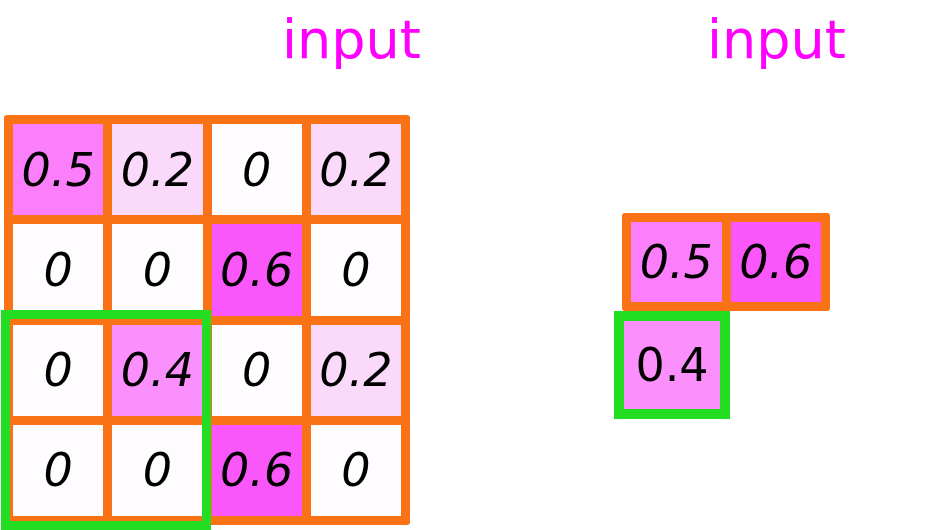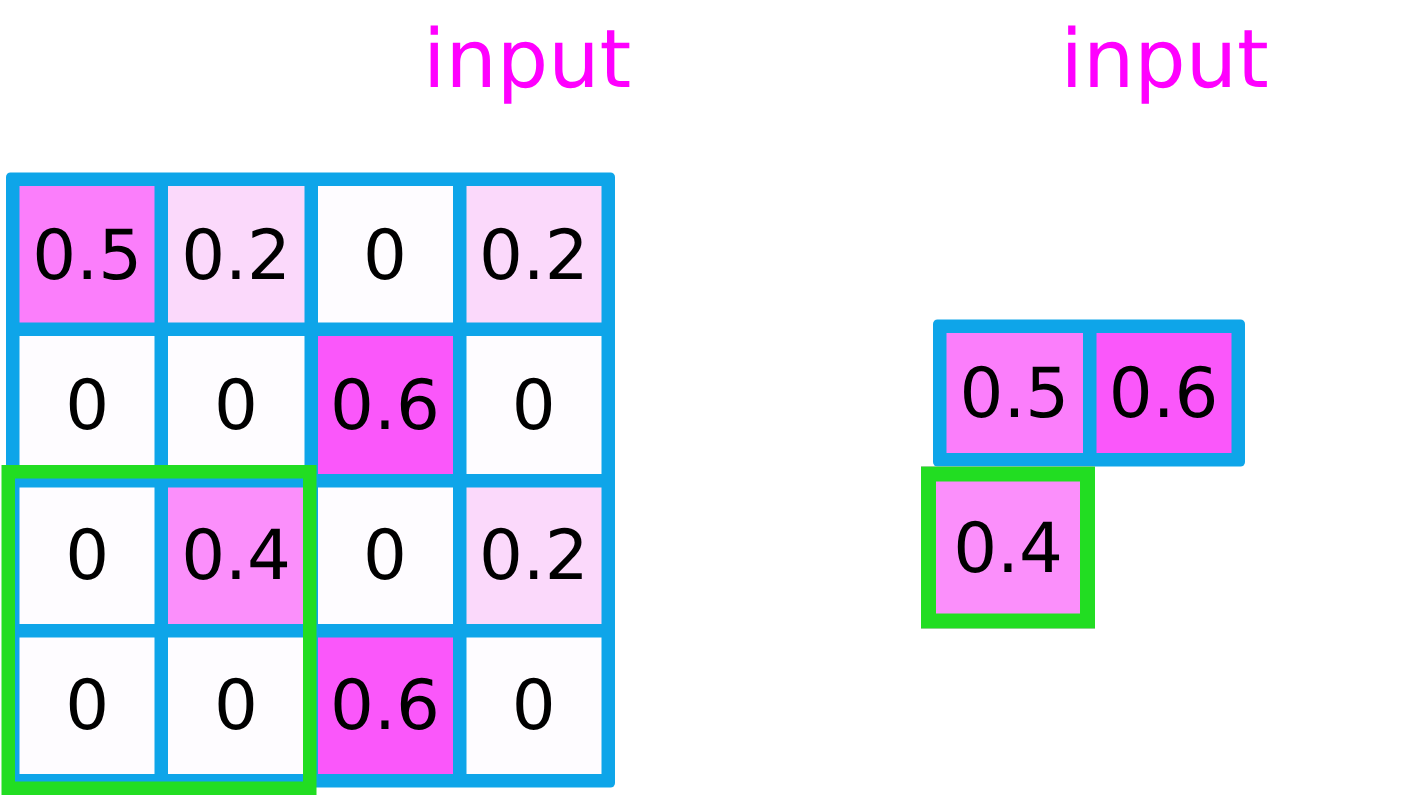--- a/index.html
+++ b/index.html
@@ -26,21 +26,22 @@
     white-space: nowrap;
     color: #ff00ff;
   }
   #title-input  { left: 238px; top: 13px; margin-left: 44px; }
   #title-output { left: 707px; top: 13px; }
 
   
   .board {
     position: absolute;
     box-sizing: border-box;
-    background: #0ea5e9;
+    background: #f97316;
+    font-style: italic;
   }
 
   
   #input-board {
     left: 4px;
     top: 115px;
     width: 406px;
     height: 410px;
     border-radius: 3px;
   }

